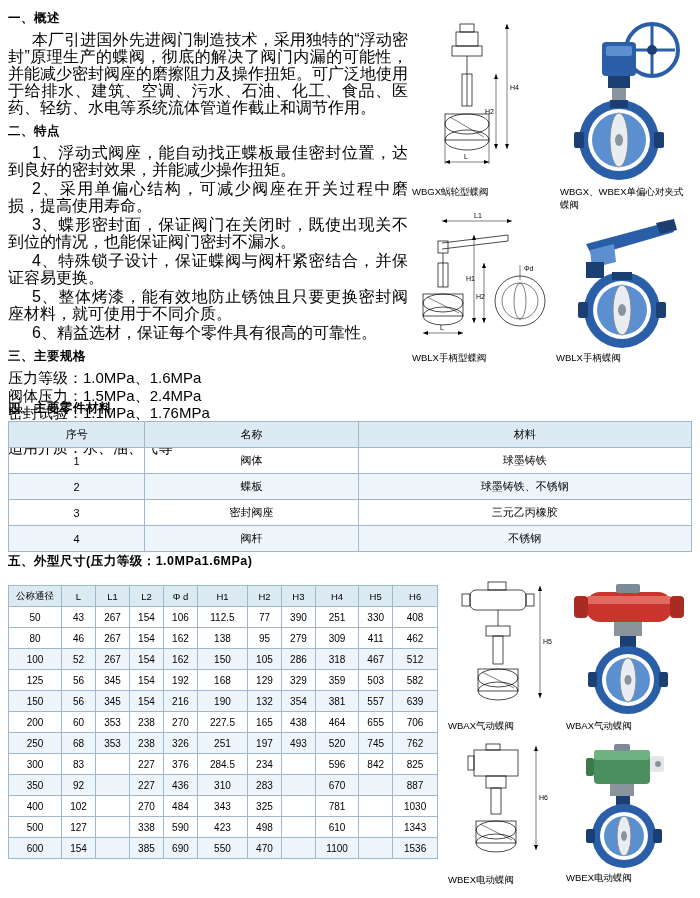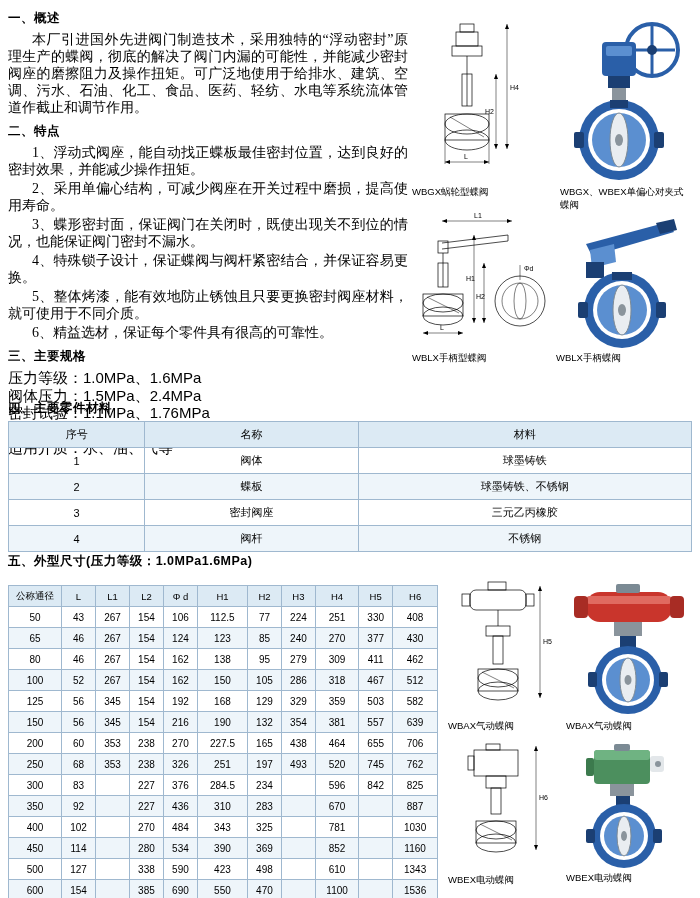--- a/index.html
+++ b/index.html
@@ -27,25 +27,24 @@
     top: 10px;
     width: 400px;
   }
   h2.section {
     font-size: 12.5px;
     font-weight: bold;
     margin: 0 0 4px 0;
     letter-spacing: 0.5px;
   }
   p.para {
-    font-size: 14px;
+    font-size: 16px;
     line-height: 17px;
     margin: 0 0 2px 0;
     text-align: justify;
-    font-family: Liberation Serif, serif;
   }
   p.indent {
     text-indent: 24px;
   }
   .block {
     margin-bottom: 7px;
   }
   .spec-line {
     font-size: 15px;
     line-height: 17.5px;
@@ -218,37 +217,24 @@
       </thead>
       <tbody>
         <tr>
           <td>50</td>
           <td>43</td>
           <td>267</td>
           <td>154</td>
           <td>106</td>
           <td>112.5</td>
           <td>77</td>
-          <td>224</td>
+          <td>390</td>
           <td>251</td>
           <td>330</td>
           <td>408</td>
-        </tr>
-        <tr class="alt">
-          <td>65</td>
-          <td>46</td>
-          <td>267</td>
-          <td>154</td>
-          <td>124</td>
-          <td>123</td>
-          <td>85</td>
-          <td>240</td>
-          <td>270</td>
-          <td>377</td>
-          <td>430</td>
         </tr>
         <tr>
           <td>80</td>
           <td>46</td>
           <td>267</td>
           <td>154</td>
           <td>162</td>
           <td>138</td>
           <td>95</td>
           <td>279</td>
@@ -352,33 +338,20 @@
           <td>102</td>
           <td></td>
           <td>270</td>
           <td>484</td>
           <td>343</td>
           <td>325</td>
           <td></td>
           <td>781</td>
           <td></td>
           <td>1030</td>
-        </tr>
-        <tr class="alt">
-          <td>450</td>
-          <td>114</td>
-          <td></td>
-          <td>280</td>
-          <td>534</td>
-          <td>390</td>
-          <td>369</td>
-          <td></td>
-          <td>852</td>
-          <td></td>
-          <td>1160</td>
         </tr>
         <tr>
           <td>500</td>
           <td>127</td>
           <td></td>
           <td>338</td>
           <td>590</td>
           <td>423</td>
           <td>498</td>
           <td></td>

